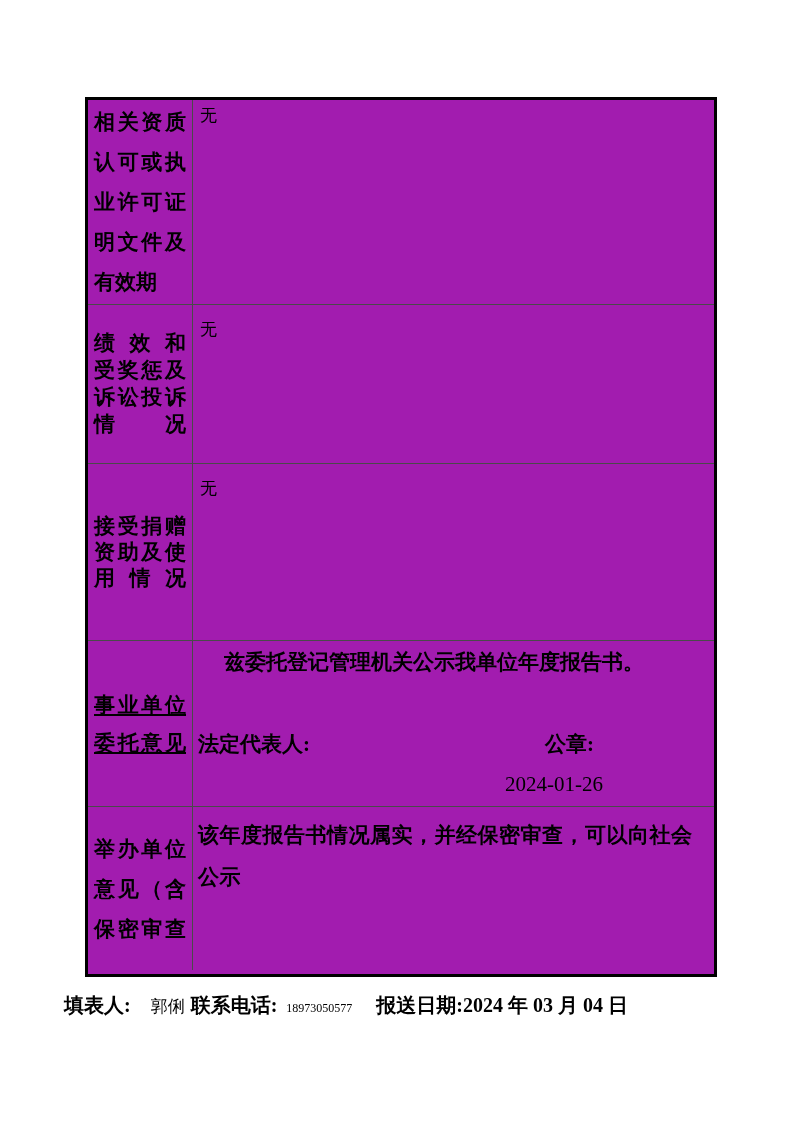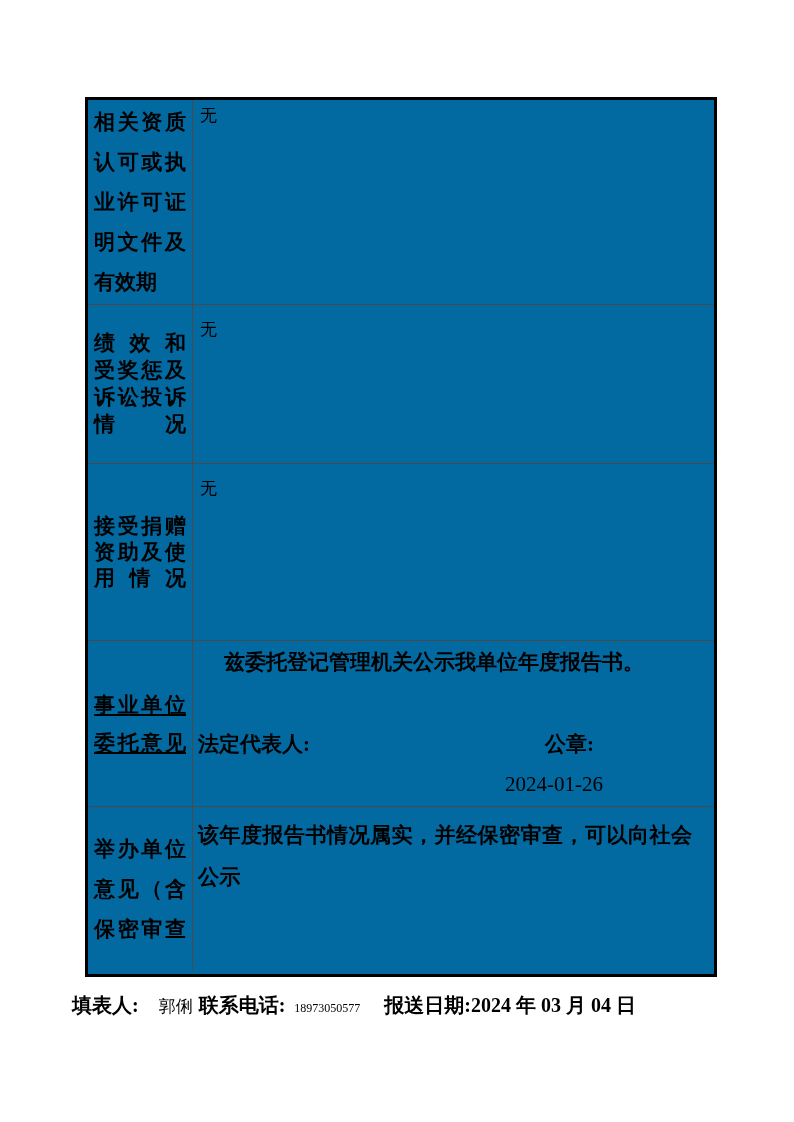--- a/index.html
+++ b/index.html
@@ -12,21 +12,21 @@
   }
 
   
   .doc-table {
     position: absolute;
     left: 85px;
     top: 97px;
     width: 632px;
     height: 880px;
     border: 3px solid #000000;
-    background: #0369a1;
+    background: #a21caf;
   }
   .trow { display: flex; width: 100%; }
   .trow + .trow { border-top: 1px solid #4a4a4a; }
   .r1 { height: 204px; }
   .r2 { height: 159px; }
   .r3 { height: 177px; }
   .r4 { height: 166px; }
   .r5 { height: 164px; }
 
   .cell-label {
@@ -81,21 +81,21 @@
     padding: 7px 8px 0 5px;
     font-weight: bold;
     line-height: 42px;
     letter-spacing: 0.5px;
   }
 
   
   .form-footer {
     position: absolute;
     top: 992px;
-    left: 72px;
+    left: 64px;
     display: flex;
     align-items: baseline;
     white-space: nowrap;
     font-size: 20px;
   }
   .f-bold { font-weight: bold; }
   .f-name  { margin-left: 20px; font-size: 17px; }
   .f-plbl  { margin-left: 6px; }
   .f-phone { margin-left: 9px;  font-size: 12px; }
   .f-dlbl  { margin-left: 24px; }

